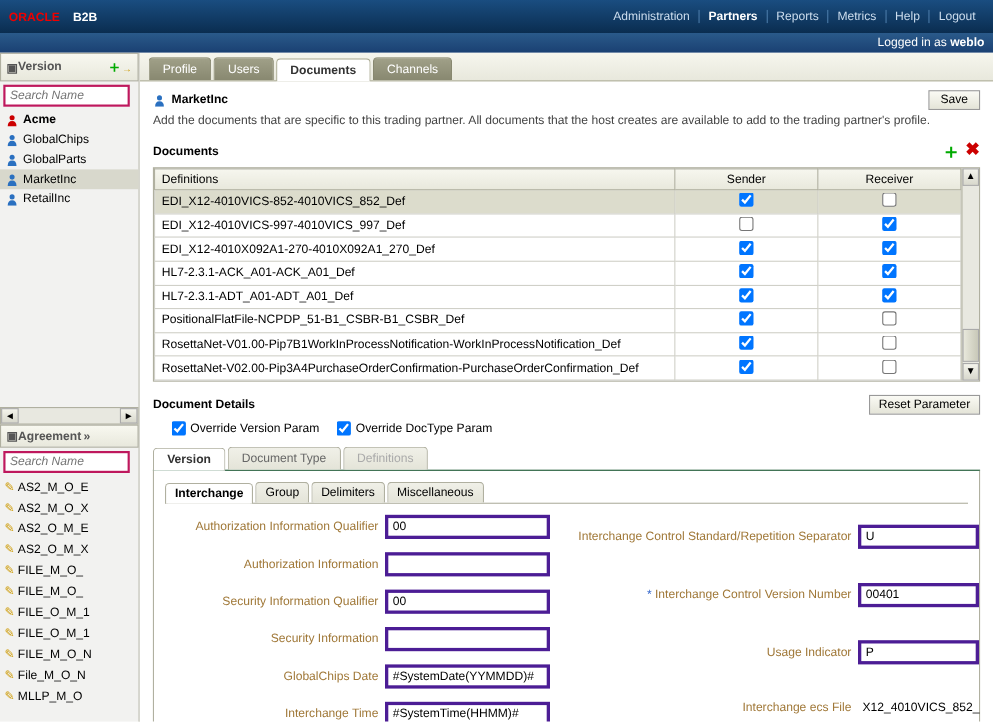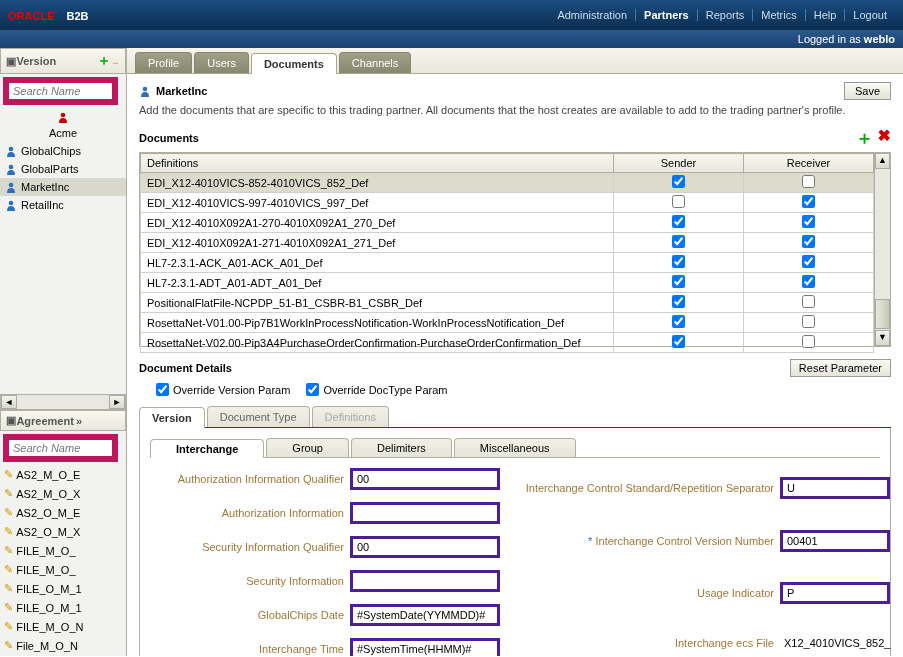--- a/index.html
+++ b/index.html
@@ -13,24 +13,24 @@
 .topnav a { color: #cde; text-decoration: none; padding: 0 8px; border-right: 1px solid #4a7aa8; cursor: pointer; }
 .topnav a.active { color: #fff; font-weight: bold; }
 .topnav a:last-child { border-right: none; }
 .subheader { background: linear-gradient(#2a5a8a, #1a4072); color: #fff; text-align: right; padding: 3px 8px; font-size: 11px; }
 
 .main { display: flex; height: 608px; }
 
 .sidebar { width: 127px; background: #f2f2f0; border-right: 1px solid #b0b0a0; display: flex; flex-direction: column; }
 .panel-head { background: linear-gradient(#f8f8f0,#e8e8dc); border: 1px solid #b0b0a0; padding: 3px 5px; display: flex; align-items: center; font-weight: bold; color: #555; }
 .panel-head .plus { margin-left: auto; color: #0a0; font-weight: bold; font-size: 14px; cursor: pointer; }
-.search-box { width: 115px; margin: 3px; padding: 2px 4px; border: 6px solid #be185d; font-style: italic; color: #888; }
+.search-box { width: 115px; margin: 3px; padding: 2px 4px; border: 2px solid #be185d; font-style: italic; color: #888; }
 .partner-list { flex: 0 0 auto; }
 .partner-item { padding: 3px 5px; display: flex; align-items: center; gap: 4px; cursor: pointer; }
-.partner-item.host { font-weight: normal; flex-direction: column; }
+.partner-item.host { font-weight: bold; }
 .partner-item.sel { background: #d8d8cc; }
 .person-icon { width: 12px; height: 12px; display: inline-block; }
 .person-icon svg { display: block; }
 .spacer { flex: 0 0 180px; }
 .hscroll { height: 16px; background: #e8e8e0; border: 1px solid #b0b0a0; display: flex; }
 .hscroll .arr { width: 16px; background: linear-gradient(#f4f4ec,#d8d8cc); border: 1px solid #aaa; text-align: center; font-size: 9px; line-height: 12px; }
 .hscroll .track { flex: 1; }
 .agreement-list { overflow: hidden; }
 .agr-item { padding: 3px 4px; display: flex; align-items: center; gap: 3px; cursor: pointer; white-space: nowrap; overflow: hidden; }
 .pencil { color: #c90; font-size: 11px; }
@@ -68,21 +68,21 @@
 .overrides { margin: 6px 17px 10px; display: flex; gap: 16px; }
 .overrides label { display: flex; align-items: center; gap: 4px; }
 
 .subtabs { display: flex; border-bottom: 1px solid #14532d; }
 .subtab { padding: 4px 12px; border: 1px solid #b0b0a0; border-bottom: none; border-radius: 4px 4px 0 0; margin-right: 2px; background: linear-gradient(#f0f0e8,#e4e4d8); cursor: pointer; color: #666; }
 .subtab.active { background: #fff; font-weight: bold; color: #333; position: relative; top: 1px; }
 .subtab.dis { color: #aaa; }
 .subcontent { border: 1px solid #b0b0a0; border-top: none; padding: 10px 10px 4px; }
 
 .innertabs { display: flex; border-bottom: 1px solid #b0b0a0; margin-bottom: 10px; }
-.innertab { padding: 3px 25px; border: 1px solid #b0b0a0; border-bottom: none; border-radius: 4px 4px 0 0; margin-right: 2px; background: linear-gradient(#f0f0e8,#e4e4d8); cursor: pointer; }
+.innertab { padding: 3px 8px; border: 1px solid #b0b0a0; border-bottom: none; border-radius: 4px 4px 0 0; margin-right: 2px; background: linear-gradient(#f0f0e8,#e4e4d8); cursor: pointer; }
 .innertab.active { background: #fff; font-weight: bold; position: relative; top: 1px; }
 
 .form-grid { display: flex; gap: 20px; }
 .form-col { display: grid; grid-template-columns: 200px 150px; row-gap: 12px; align-items: center; }
 .form-col.r { grid-template-columns: 260px 110px; }
 .form-col label { text-align: right; padding-right: 6px; color: #a07838; }
 .form-col label.req::before { content: "* "; color: #36c; }
 .form-col input { padding: 2px 4px; border: 3px solid #4c1d95; width: 100%; }
 .form-col .ro { padding: 2px 4px; }
 </style>
@@ -265,25 +265,20 @@
                 <td class="c"><input type="checkbox" checked="" style=""></td>
                 <td class="c"><input type="checkbox" style=""></td>
               </tr>
               <tr>
                 <td>EDI_X12-4010VICS-997-4010VICS_997_Def</td>
                 <td class="c"><input type="checkbox" style=""></td>
                 <td class="c"><input type="checkbox" checked="" style=""></td>
               </tr>
               <tr>
                 <td>EDI_X12-4010X092A1-270-4010X092A1_270_Def</td>
-                <td class="c"><input type="checkbox" checked="" style=""></td>
-                <td class="c"><input type="checkbox" checked="" style=""></td>
-              </tr>
-              <tr>
-                <td>EDI_X12-4010X092A1-271-4010X092A1_271_Def</td>
                 <td class="c"><input type="checkbox" checked="" style=""></td>
                 <td class="c"><input type="checkbox" checked="" style=""></td>
               </tr>
               <tr>
                 <td>HL7-2.3.1-ACK_A01-ACK_A01_Def</td>
                 <td class="c"><input type="checkbox" checked="" style=""></td>
                 <td class="c"><input type="checkbox" checked="" style=""></td>
               </tr>
               <tr>
                 <td>HL7-2.3.1-ADT_A01-ADT_A01_Def</td>

